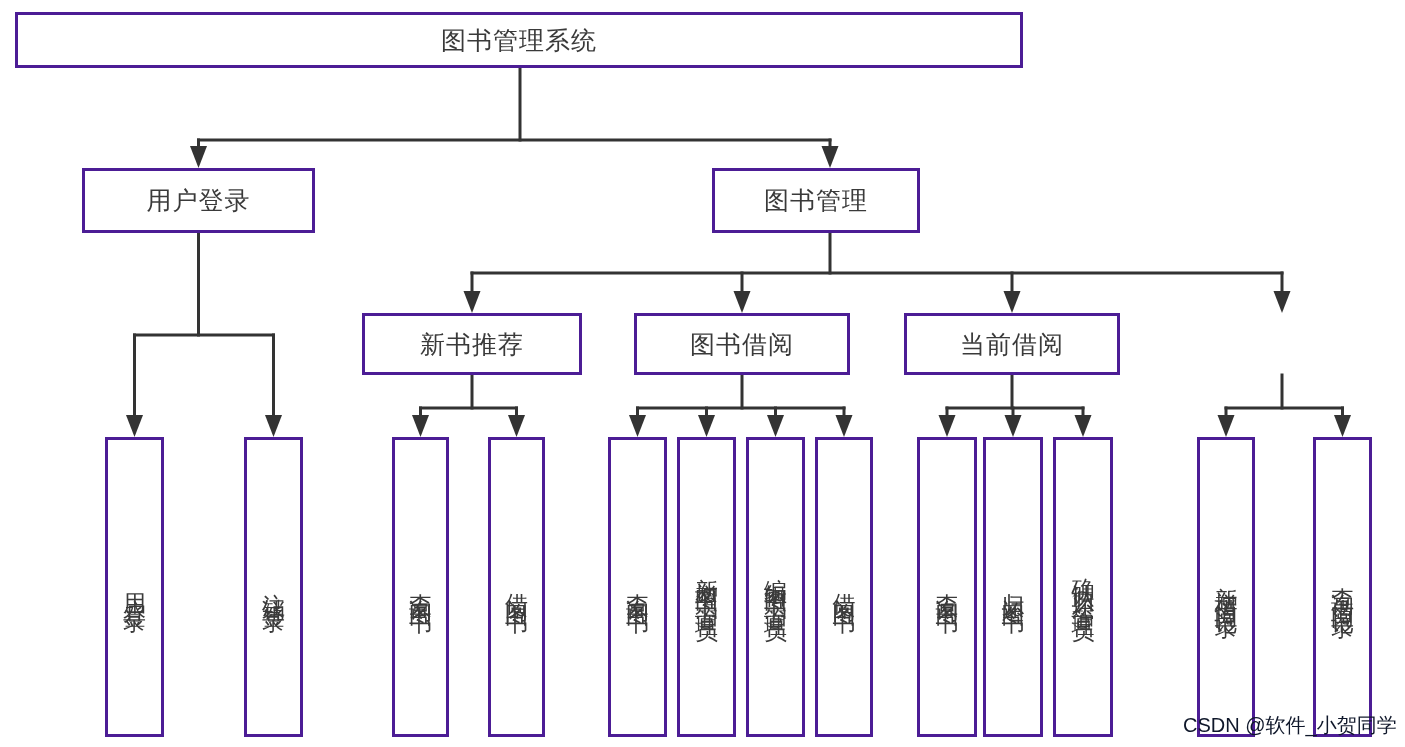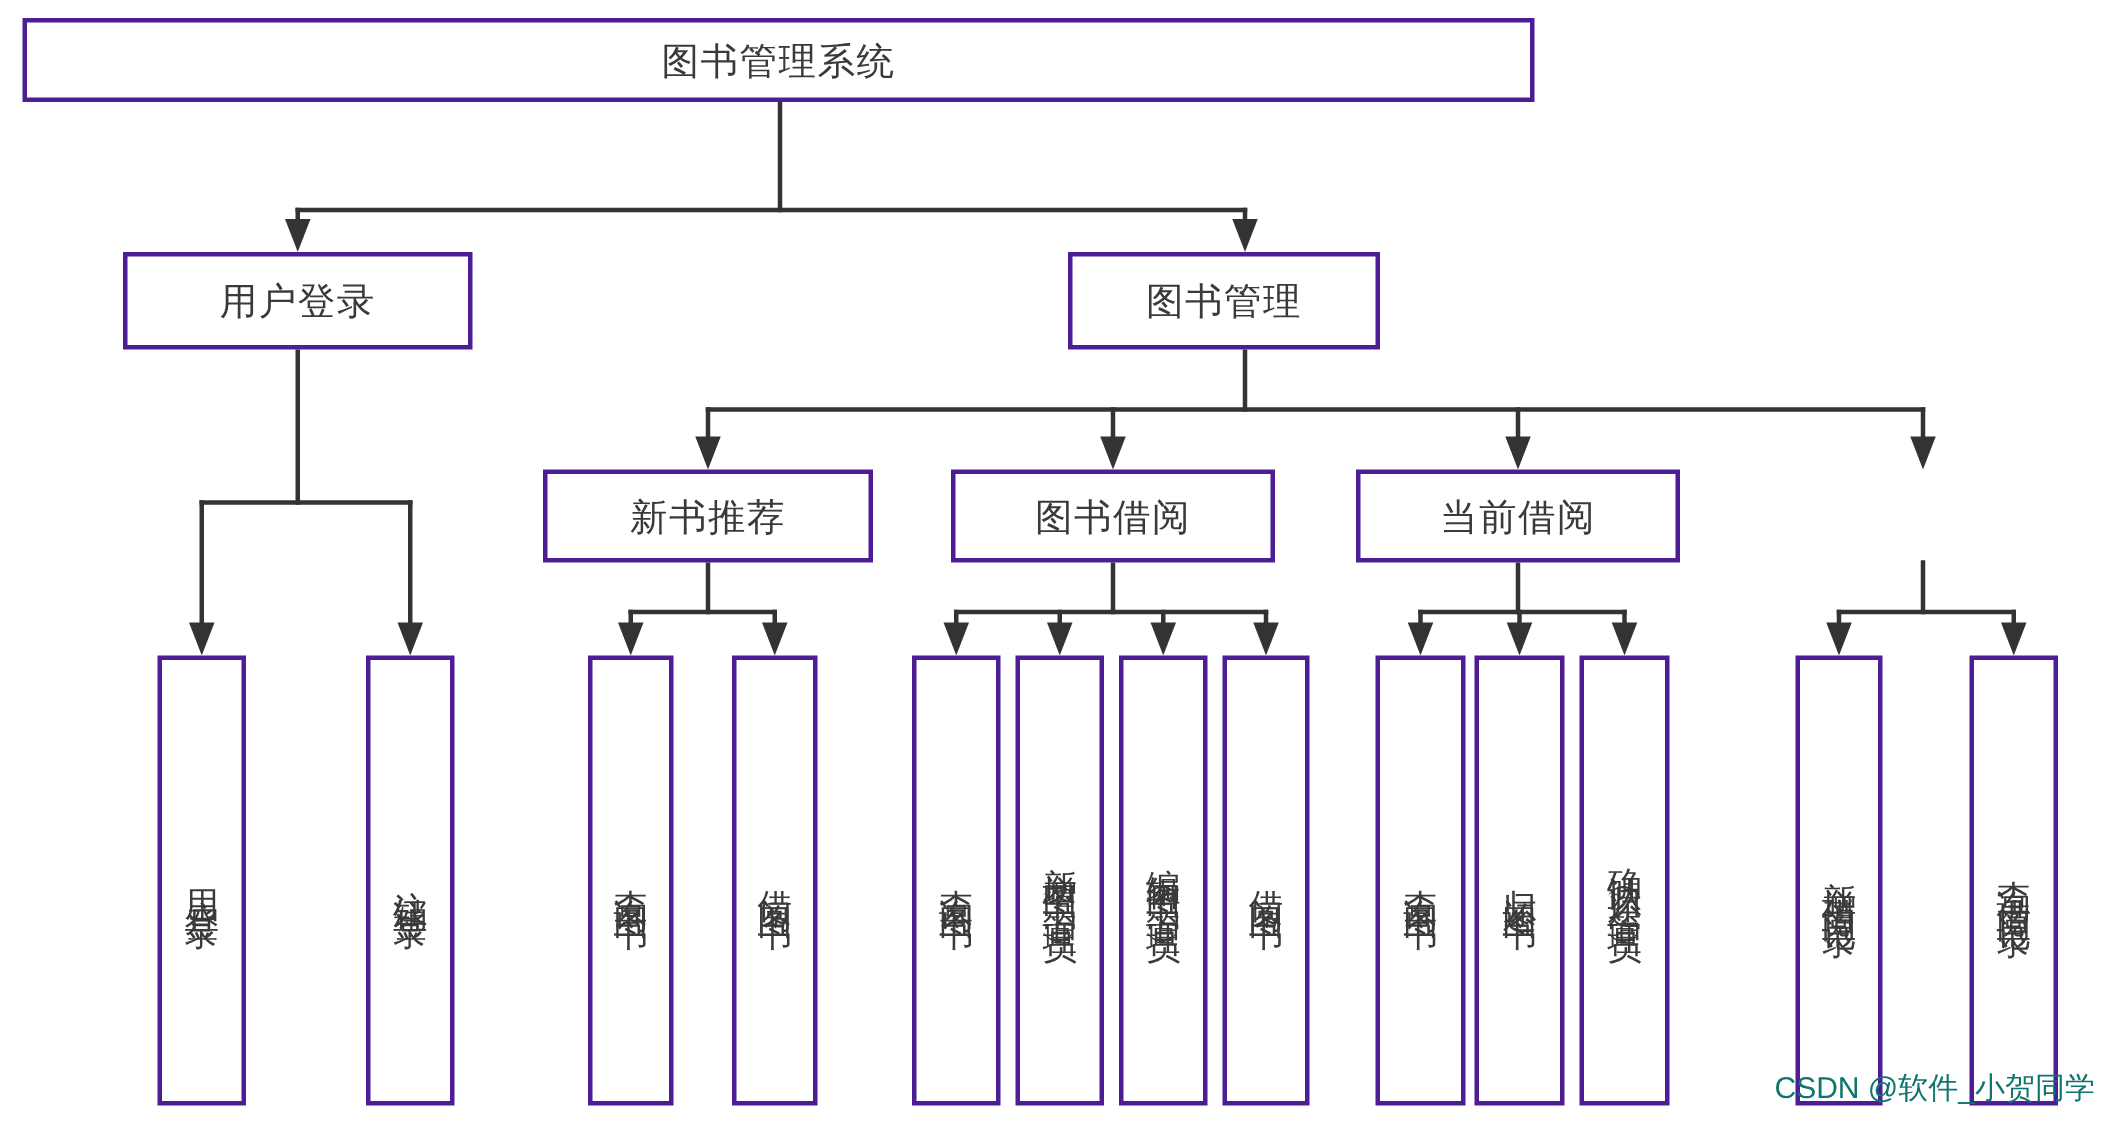--- a/index.html
+++ b/index.html
@@ -37,21 +37,21 @@
     writing-mode: vertical-rl;
     text-orientation: mixed;
     letter-spacing: 6px;
     line-height: 1;
   }
   .watermark {
     position: absolute;
     left: 1183px;
     top: 712px;
     font-size: 20px;
-    color: #0f766e;
+    color: #0f172a;
     white-space: nowrap;
     z-index: 5;
   }
 </style>
 </head>
 <body>
 
 <div class="canvas">
 
   <svg id="connectors" width="1405" height="747">

